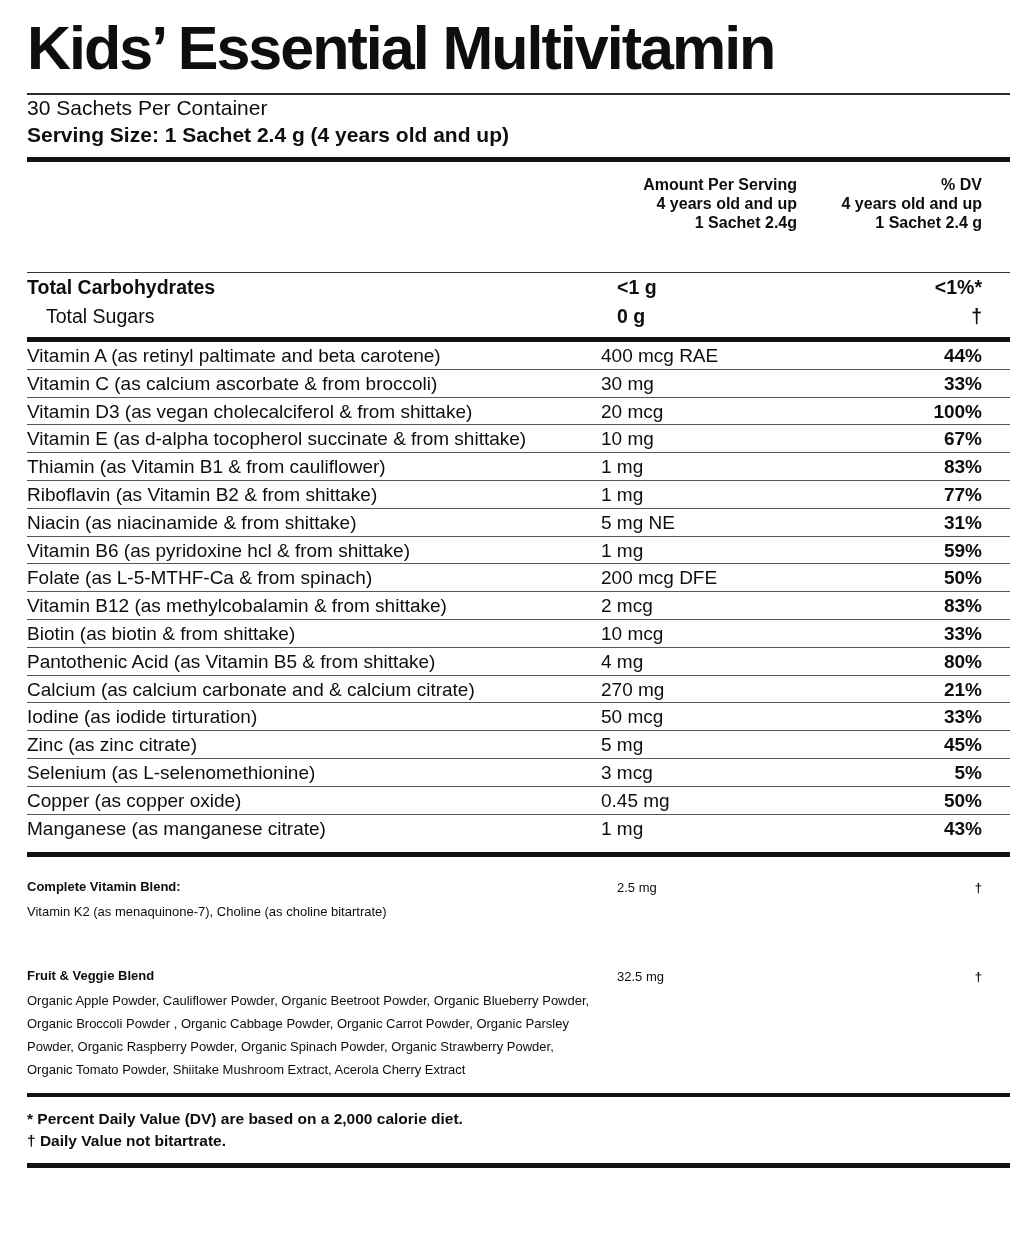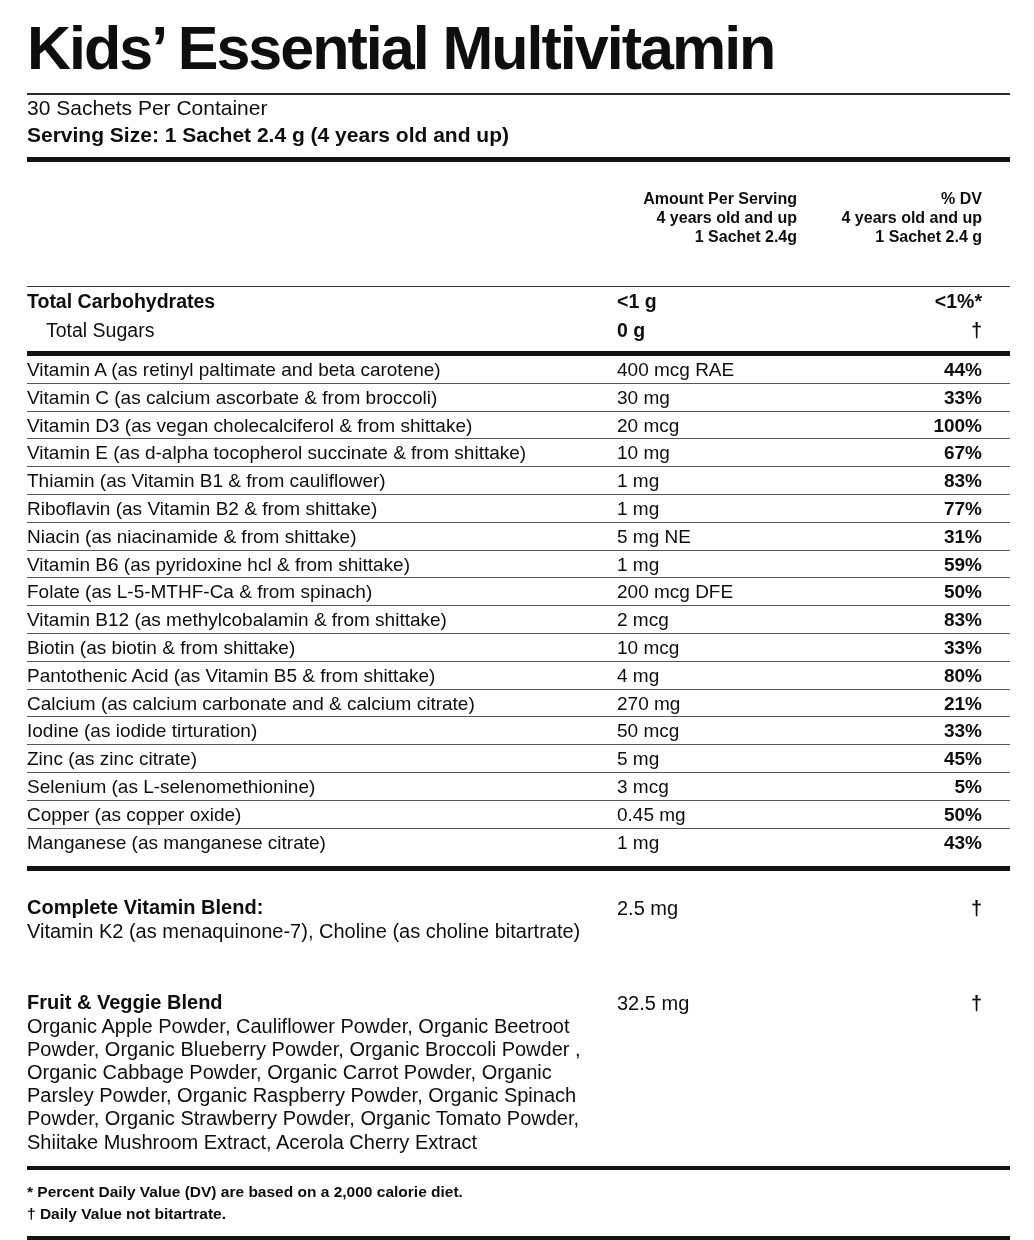--- a/index.html
+++ b/index.html
@@ -25,37 +25,37 @@
   .rule-under-title   { margin-top:9px; }
   .sachets-line { font-size:21px; line-height:26px; margin-top:0; }
   .serving-line { font-size:21px; line-height:28px; font-weight:bold; }
   .rule-under-serving { margin-top:8px; }
 
   .row { display:flex; align-items:baseline; }
   .cell-label  { flex:1; min-width:0; }
   .cell-amount { width:180px; text-align:left; white-space:nowrap; }
   .cell-dv     { width:213px; padding-right:28px; text-align:right; white-space:nowrap; }
 
-  .colhead { margin-top:27px; font-size:16px; line-height:19px; font-weight:bold; align-items:center; }
+  .colhead { margin-top:13px; font-size:16px; line-height:19px; font-weight:bold; align-items:center; }
   .colhead .cell-amount, .colhead .cell-dv { text-align:right; }
 
   .rule-above-carbs { margin-top:40px; border-top:1.5px solid #333; }
 
   .top-rows { padding-bottom:6px; }
   .top-row { font-size:19.5px; height:29px; line-height:29px; }
   .top-row .cell-amount, .top-row .cell-dv { font-weight:bold; }
   .top-row.bold .cell-label { font-weight:bold; }
   .top-row.indent .cell-label { padding-left:19px; }
 
   .nutrient-rows { padding-bottom:10px; }
-  .nutrient-row { font-size:19px; height:27.8px; line-height:27.8px; border-bottom:1.5px solid #575757; }
+  .nutrient-row { font-size:19px; height:27.8px; line-height:27.8px; border-bottom:1.5px solid #575757;gap:16px; }
   .nutrient-row:last-child { border-bottom:none; }
   .nutrient-row .cell-dv { font-weight:bold; }
 
-  .blend { padding-top:24px; font-size:20px; }
+  .blend { padding-top:18px; font-size:13px; }
   .blend .row { align-items:flex-start; line-height:24px; }
   .blend-title { font-weight:bold; }
   .blend .cell-amount, .blend .cell-dv { line-height:26px; }
   .blend .cell-dv { font-weight:bold; }
   .blend-desc { max-width:575px; line-height:23.2px; margin-top:1px; }
   .blend-fruit { margin-top:22px; }
 
   .rule-above-footnotes { margin-top:12px; }
   .footnotes { margin-top:11px; font-size:15.5px; font-weight:bold; line-height:22px; }
   .rule-bottom { margin-top:11px; }

